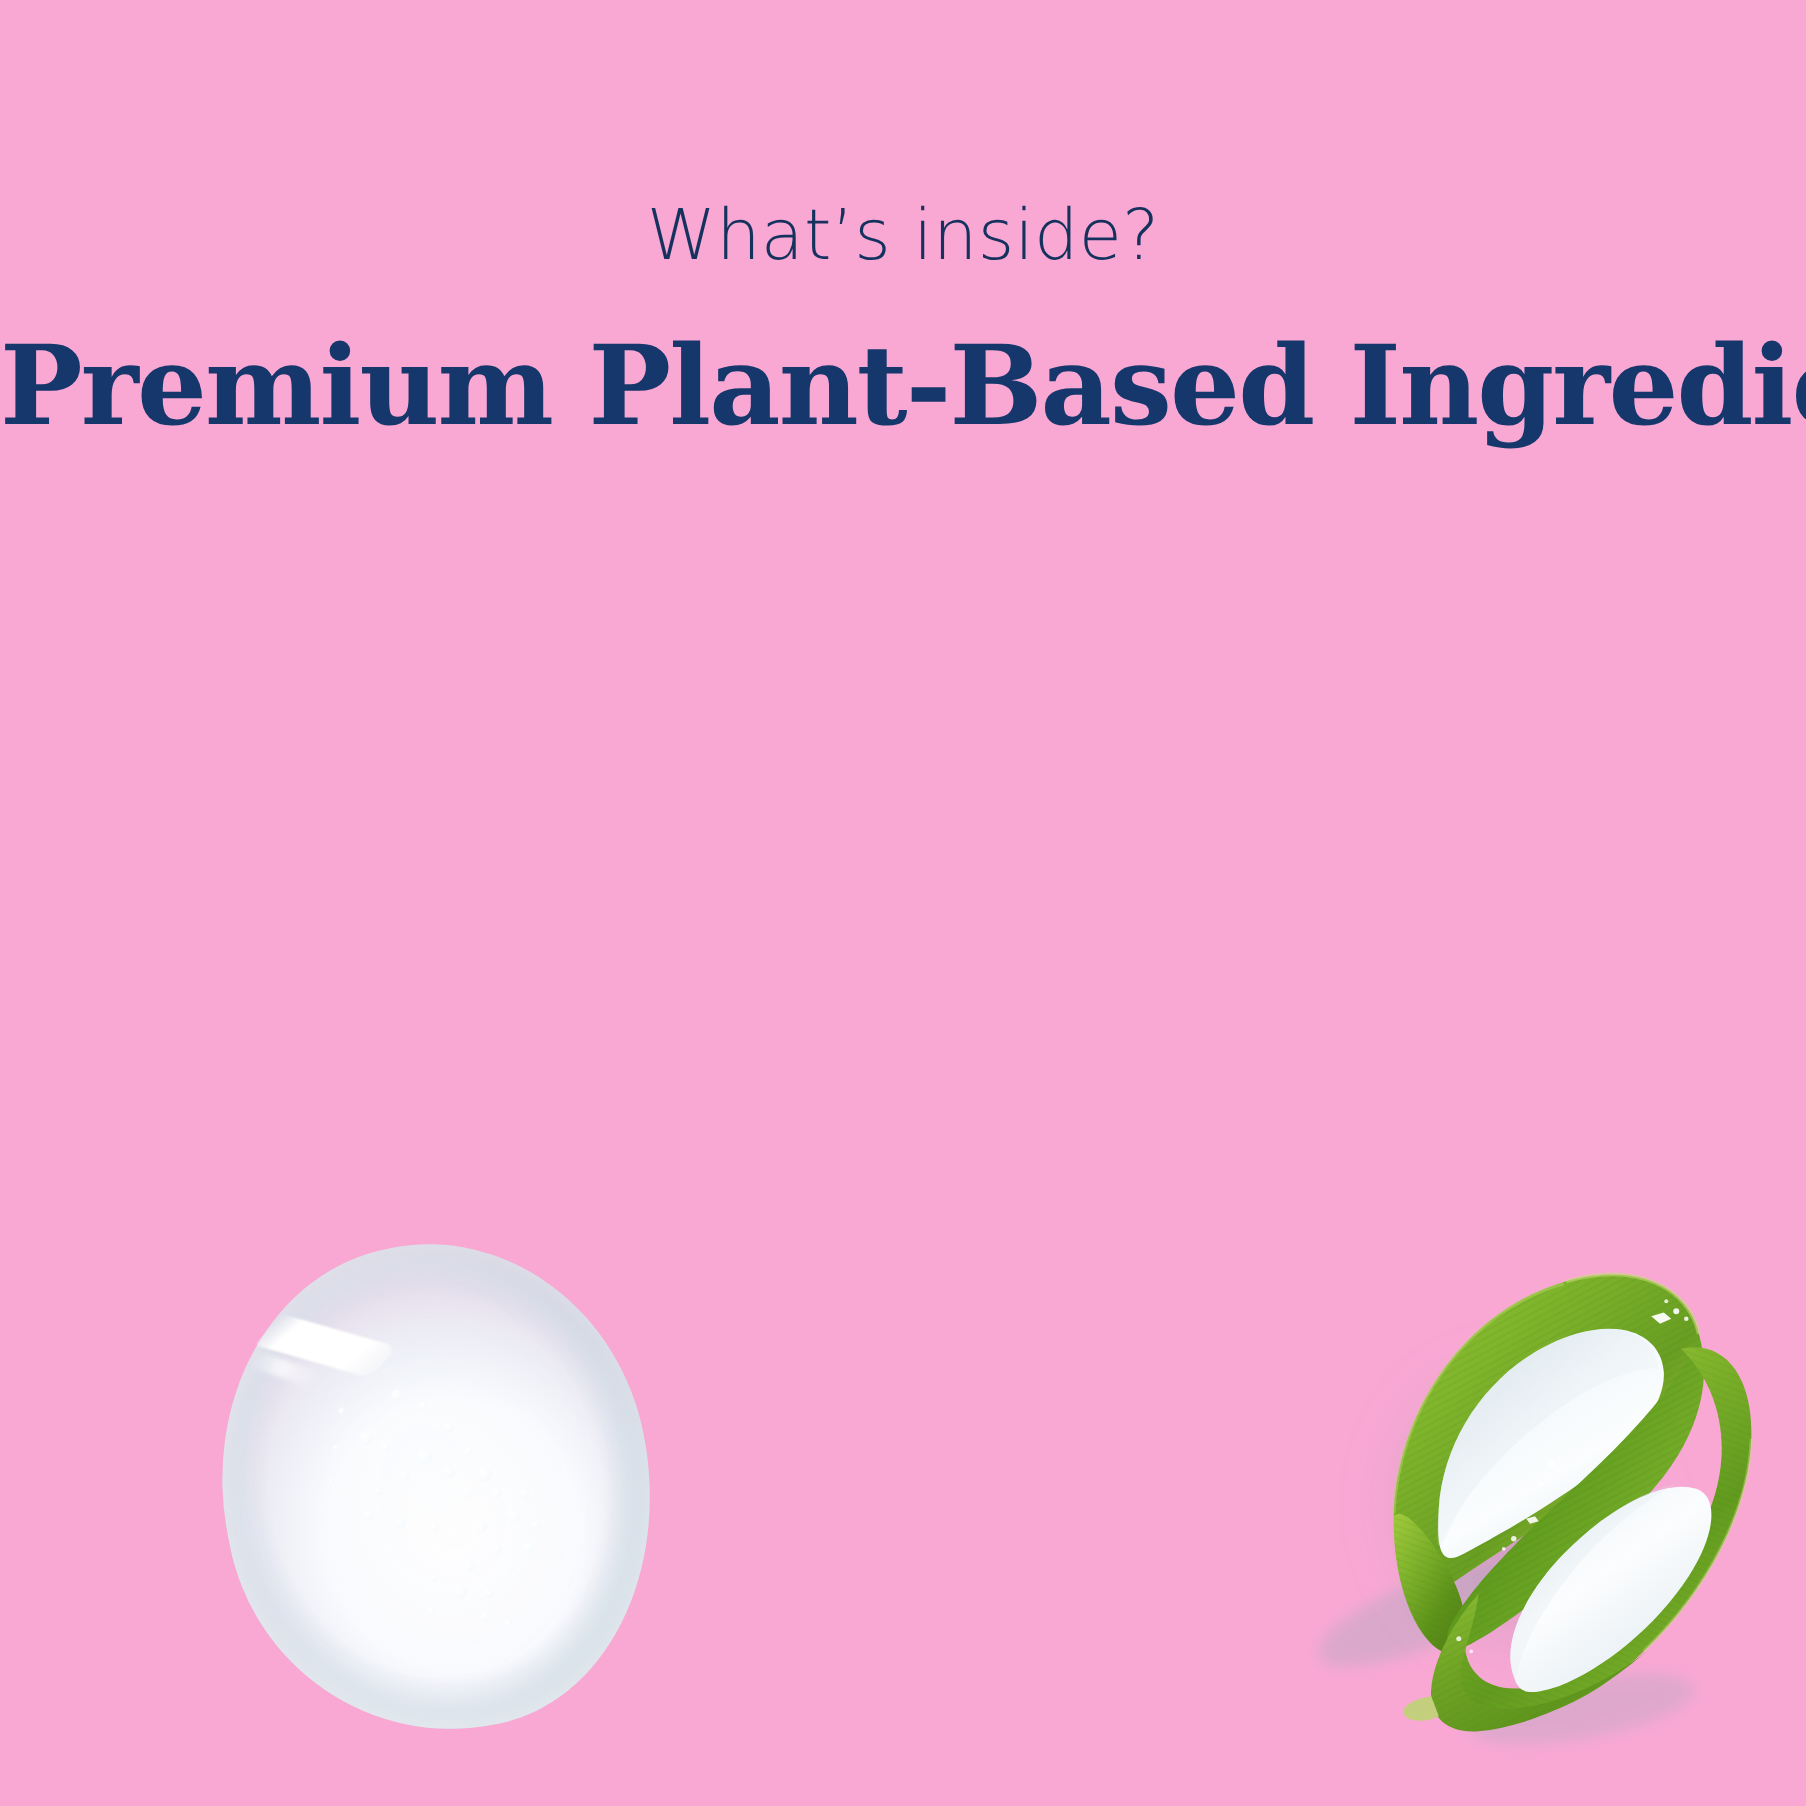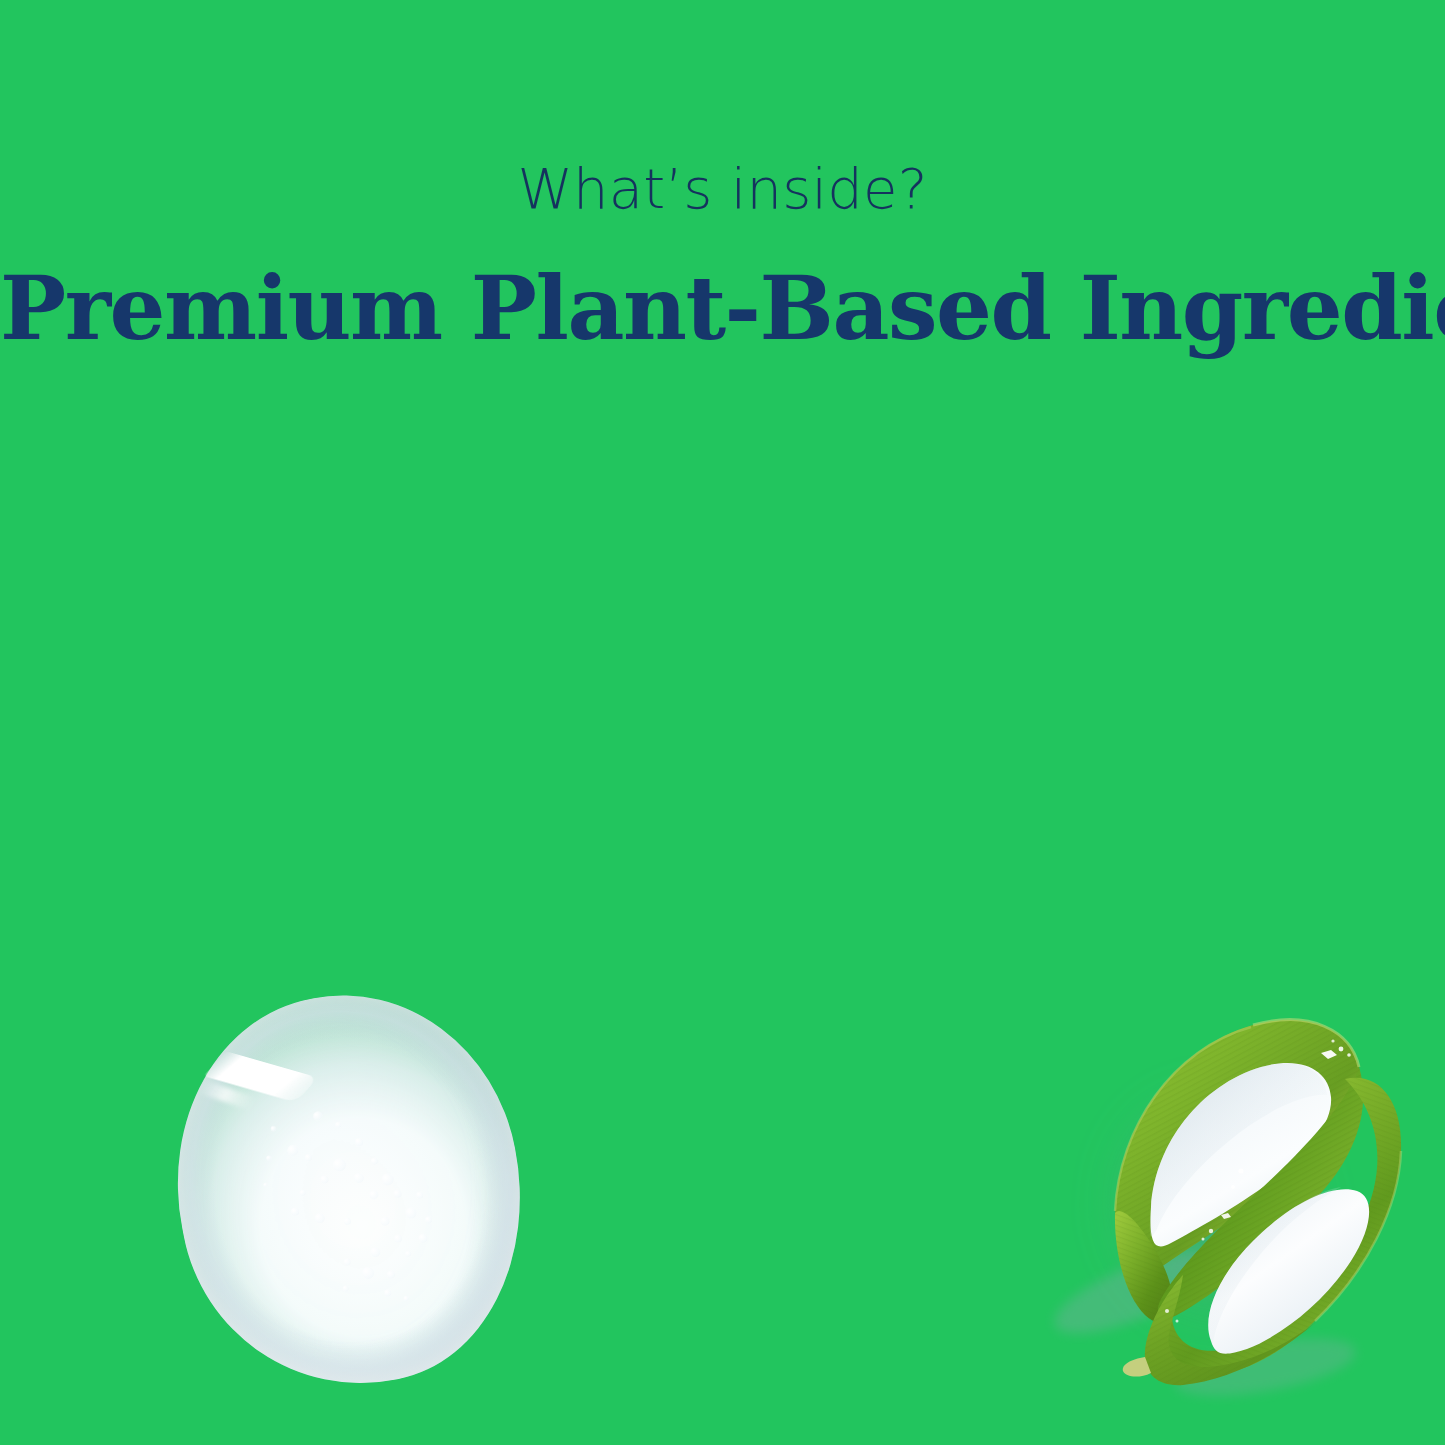--- a/index.html
+++ b/index.html
@@ -7,21 +7,21 @@
     padding: 0;
     background: #d8e8ef;
   }
   body {
     font-family: "Liberation Sans", sans-serif;
   }
   #page {
     position: relative;
     width: 1445px;
     height: 1445px;
-    background: #22c55e;
+    background: #f9a8d4;
     overflow: hidden;
   }
 
   
   .eyebrow {
     position: absolute;
     top: 158px;
     left: 0;
     width: 1445px;
     text-align: center;

